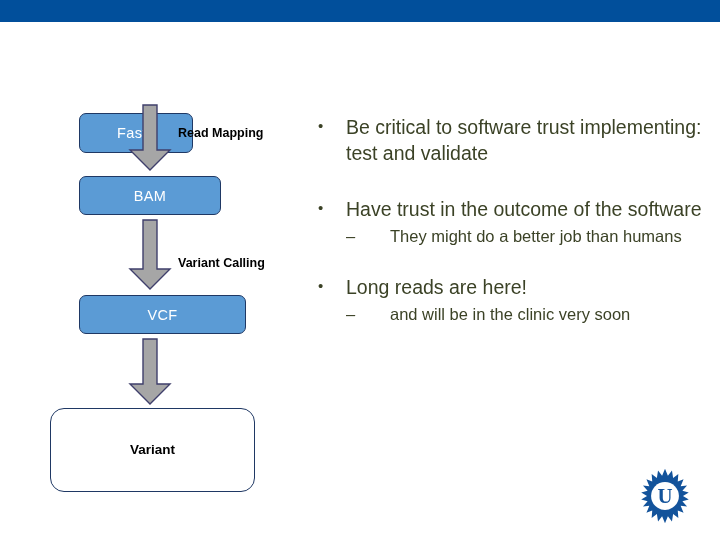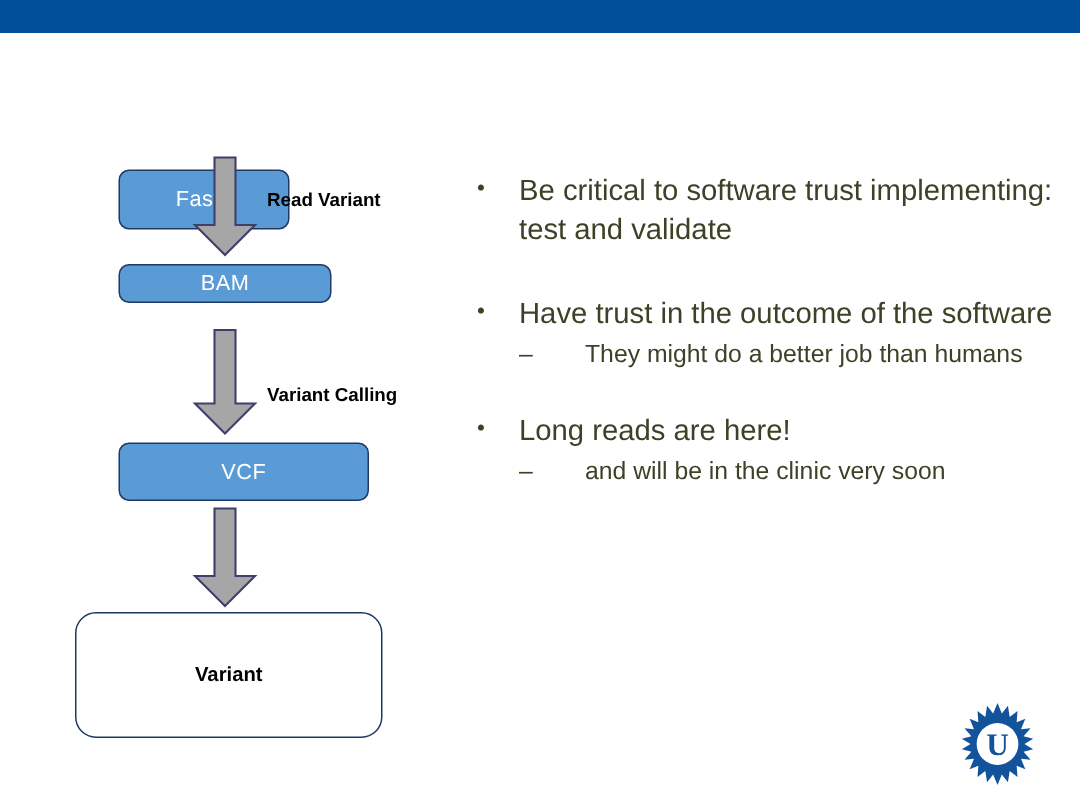--- a/index.html
+++ b/index.html
@@ -43,21 +43,21 @@
     border: 1.3px solid #1F3864;
     border-radius: 7px;
     color: #ffffff;
     font-size: 14.5px;
     display: flex;
     align-items: center;
     justify-content: center;
     letter-spacing: 0.3px;
   }
   #box-fastq  { left: 79px; top: 75px;  width: 114px; height: 40px; margin-top: 38px; }
-  #box-bam    { left: 79px; top: 176px; width: 142px; height: 26px; }
+  #box-bam    { left: 79px; top: 176px; width: 142px; height: 39px; }
   #box-vcf    { left: 79px; top: 295px; width: 167px; height: 39px; }
 
   #box-variant-filtering {
     position: absolute;
     box-sizing: border-box;
     left: 50px;
     top: 408px;
     width: 205px;
     height: 84px;
     background: #ffffff;
@@ -159,21 +159,21 @@
   <div id="flowchart">
 
     <div class="flow-box" id="box-fastq">
       <span>Fastq</span>
     </div>
 
     <svg class="flow-arrow" id="arrow-1" viewBox="0 0 44 68" preserveAspectRatio="none">
       <polygon points="15,1 29,1 29,46 42,46 22,66 2,46 15,46" fill="#A6A6A6" stroke="#3F3F6B" stroke-width="1.4"></polygon>
     </svg>
 
-    <div class="flow-label" id="label-read-mapping">Read Variant</div>
+    <div class="flow-label" id="label-read-mapping">Read Mapping</div>
 
     <div class="flow-box" id="box-bam">
       <span>BAM</span>
     </div>
 
     <svg class="flow-arrow" id="arrow-2" viewBox="0 0 44 72" preserveAspectRatio="none">
       <polygon points="15,1 29,1 29,50 42,50 22,70 2,50 15,50" fill="#A6A6A6" stroke="#3F3F6B" stroke-width="1.4"></polygon>
     </svg>
 
     <div class="flow-label" id="label-variant-calling">Variant Calling</div>

